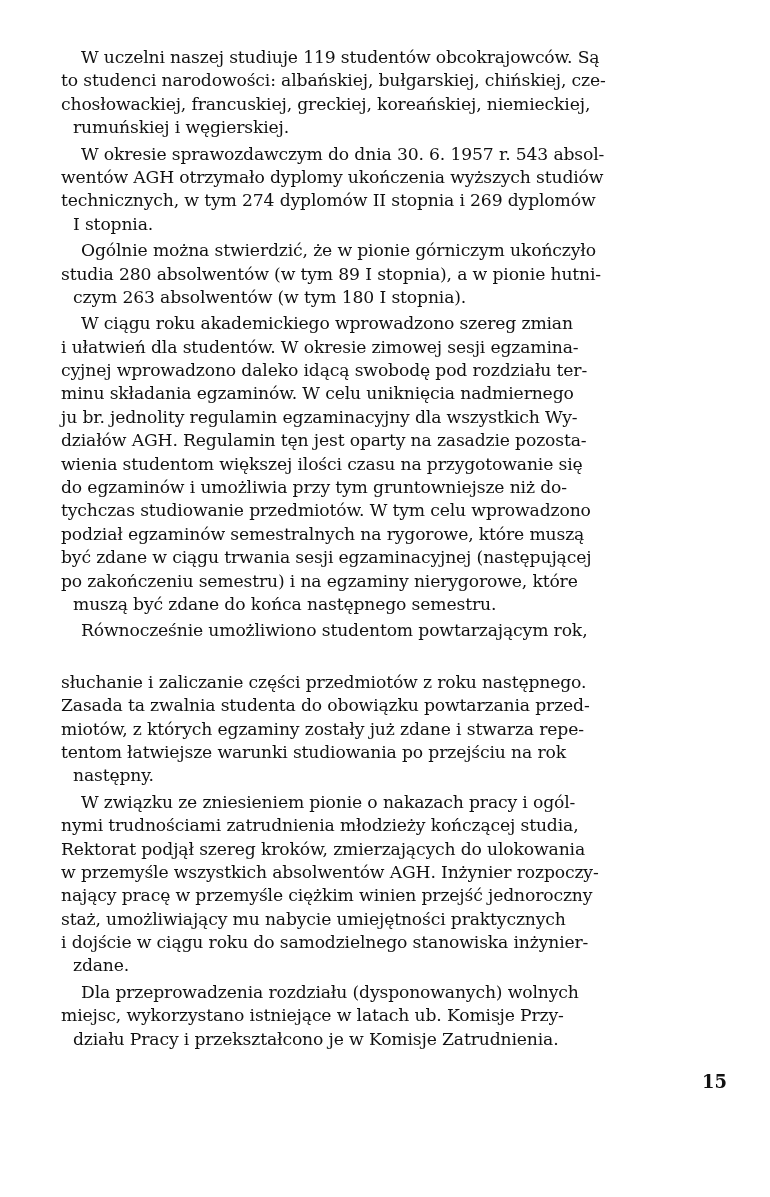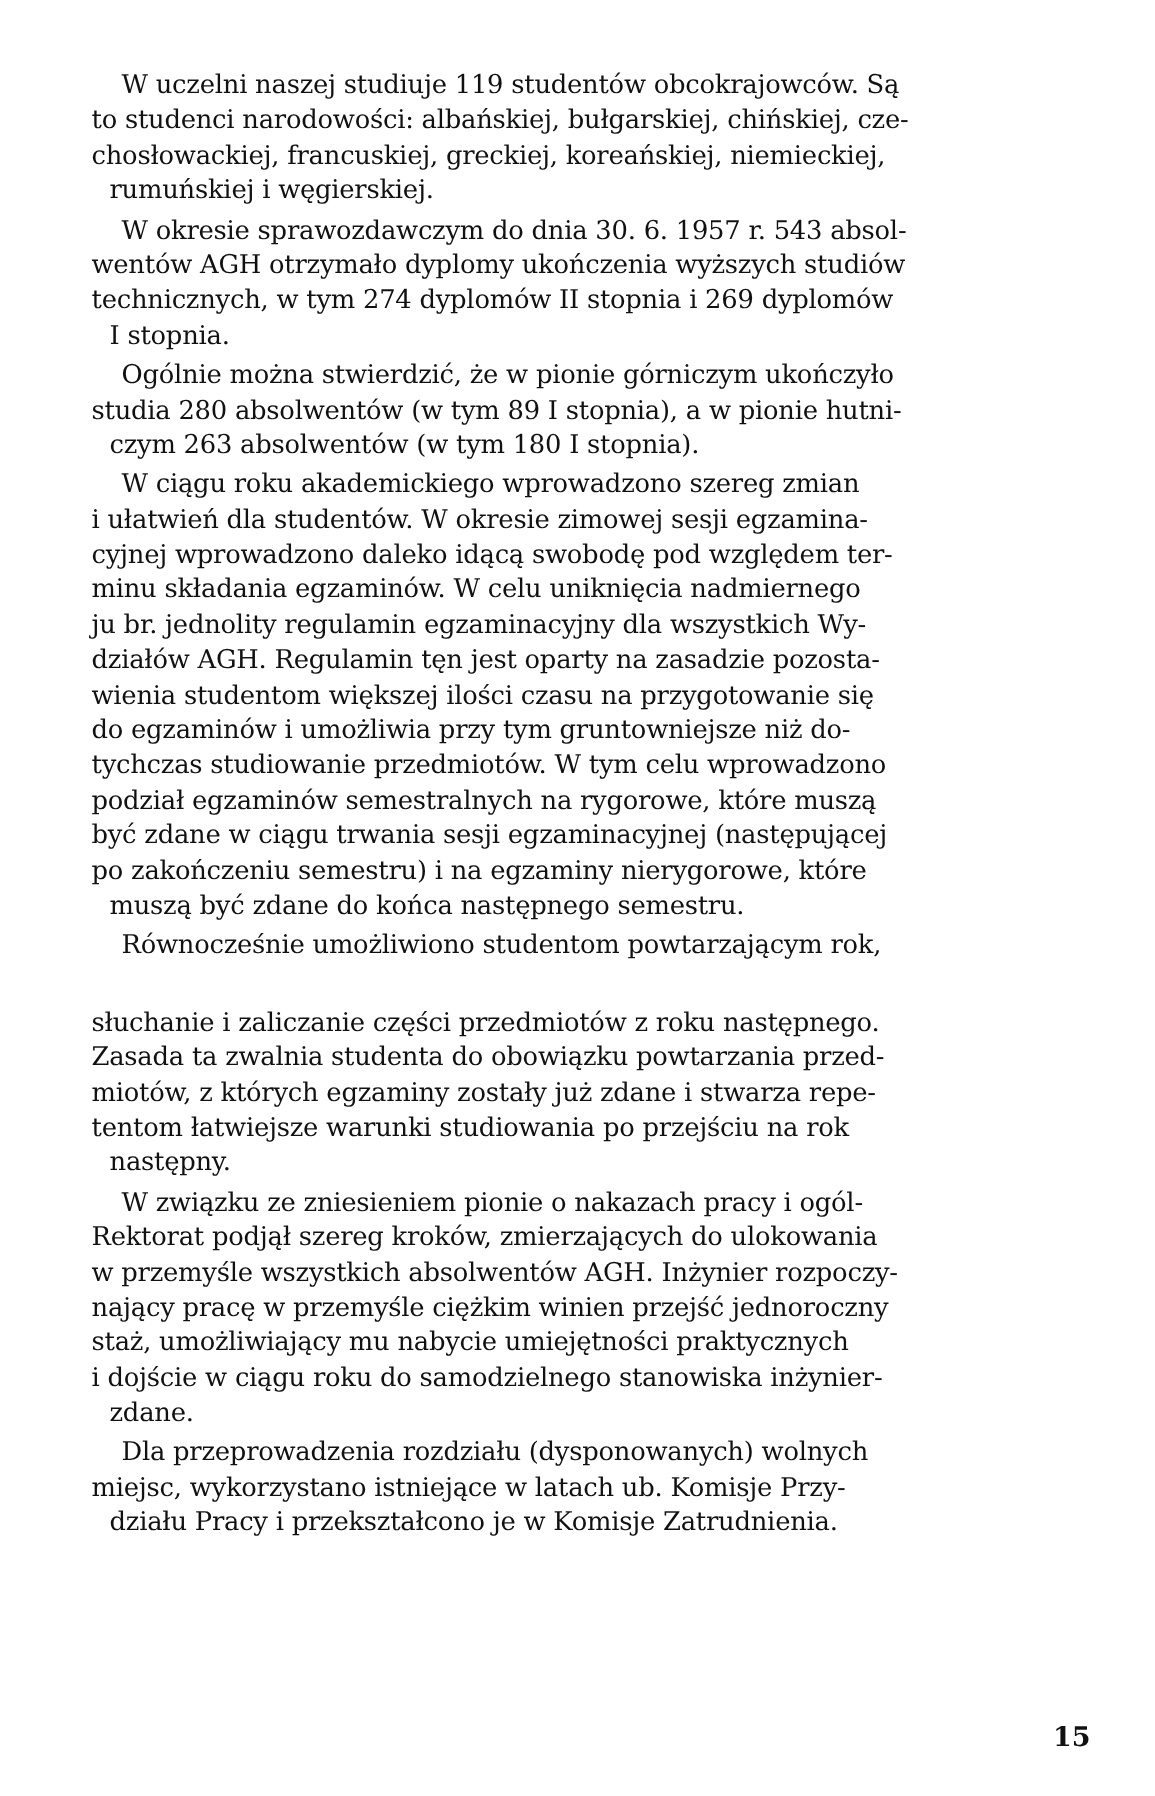--- a/index.html
+++ b/index.html
@@ -12,21 +12,21 @@
     letter-spacing: -0.15px;
   }
   .para { margin: 0 0 3px 0; }
   .line {
     display: block; height: 23.4px; white-space: nowrap;
     text-align: justify; text-align-last: justify;
   }
   .line.first { padding-left: 20px; }
   .line.last { text-align-last: left; margin-left: 12px; }
   .page-number {
-    position: absolute; left: 702px; top: 1148px;
+    position: absolute; left: 702px; top: 1071px;
     font-family: "DejaVu Serif", "Liberation Serif", serif;
     font-weight: bold; font-size: 18px; color: #111;
   }
 </style>
 </head>
 <body>
 
 <div class="page">
   <div class="text-block" id="text-block">
       <div class="para">
@@ -42,21 +42,21 @@
         <span class="line last">I stopnia.</span>
       </div>
       <div class="para">
         <span class="line first" style="text-align: left; text-align-last: left;">Ogólnie można stwierdzić, że w pionie górniczym ukończyło</span>
         <span class="line" style="text-align: left; text-align-last: left;">studia 280 absolwentów (w tym 89 I stopnia), a w pionie hutni-</span>
         <span class="line last">czym 263 absolwentów (w tym 180 I stopnia).</span>
       </div>
       <div class="para">
         <span class="line first" style="text-align: left; text-align-last: left;">W ciągu roku akademickiego wprowadzono szereg zmian</span>
         <span class="line" style="text-align: center; text-align-last: left;">i ułatwień dla studentów. W okresie zimowej sesji egzamina-</span>
-        <span class="line" style="text-align: left; text-align-last: left;">cyjnej wprowadzono daleko idącą swobodę pod względem ter-</span>
+        <span class="line" style="text-align: left; text-align-last: left;">cyjnej wprowadzono daleko idącą swobodę pod rozdziału ter-</span>
         <span class="line" style="text-align: left; text-align-last: left;">minu składania egzaminów. W celu uniknięcia nadmiernego</span>
         <span class="line" style="text-align: left; text-align-last: left;">ju br. jednolity regulamin egzaminacyjny dla wszystkich Wy-</span>
         <span class="line" style="text-align: left; text-align-last: left;">działów AGH. Regulamin tęn jest oparty na zasadzie pozosta-</span>
         <span class="line" style="text-align: left; text-align-last: left;">wienia studentom większej ilości czasu na przygotowanie się</span>
         <span class="line" style="text-align: left; text-align-last: left;">do egzaminów i umożliwia przy tym gruntowniejsze niż do-</span>
         <span class="line" style="text-align: left; text-align-last: left;">tychczas studiowanie przedmiotów. W tym celu wprowadzono</span>
         <span class="line" style="text-align: left; text-align-last: left;">podział egzaminów semestralnych na rygorowe, które muszą</span>
         <span class="line" style="text-align: left; text-align-last: left;">być zdane w ciągu trwania sesji egzaminacyjnej (następującej</span>
         <span class="line" style="text-align: left; text-align-last: left;">po zakończeniu semestru) i na egzaminy nierygorowe, które</span>
         <span class="line last">muszą być zdane do końca następnego semestru.</span>
@@ -64,20 +64,21 @@
       <div class="para">
         <span class="line first" style="text-align: left; text-align-last: left;">Równocześnie umożliwiono studentom powtarzającym rok,</span>
         <span class="line" style="text-align: left; text-align-last: left; margin-top: 28px;">słuchanie i zaliczanie części przedmiotów z roku następnego.</span>
         <span class="line" style="text-align: left; text-align-last: left;">Zasada ta zwalnia studenta do obowiązku powtarzania przed-</span>
         <span class="line" style="text-align: left; text-align-last: left;">miotów, z których egzaminy zostały już zdane i stwarza repe-</span>
         <span class="line" style="text-align: left; text-align-last: left;">tentom łatwiejsze warunki studiowania po przejściu na rok</span>
         <span class="line last">następny.</span>
       </div>
       <div class="para">
         <span class="line first" style="text-align: left; text-align-last: left;">W związku ze zniesieniem pionie o nakazach pracy i ogól-</span>
+        <span class="line" style="text-align: left; text-align-last: left;">nymi trudnościami zatrudnienia młodzieży kończącej studia,</span>
         <span class="line" style="text-align: left; text-align-last: left;">Rektorat podjął szereg kroków, zmierzających do ulokowania</span>
         <span class="line" style="text-align: left; text-align-last: left;">w przemyśle wszystkich absolwentów AGH. Inżynier rozpoczy-</span>
         <span class="line" style="text-align: left; text-align-last: left;">nający pracę w przemyśle ciężkim winien przejść jednoroczny</span>
         <span class="line" style="text-align: left; text-align-last: left;">staż, umożliwiający mu nabycie umiejętności praktycznych</span>
         <span class="line" style="text-align: left; text-align-last: left;">i dojście w ciągu roku do samodzielnego stanowiska inżynier-</span>
         <span class="line last">zdane.</span>
       </div>
       <div class="para">
         <span class="line first" style="text-align: left; text-align-last: left;">Dla przeprowadzenia rozdziału (dysponowanych) wolnych</span>
         <span class="line" style="text-align: left; text-align-last: left;">miejsc, wykorzystano istniejące w latach ub. Komisje Przy-</span>

